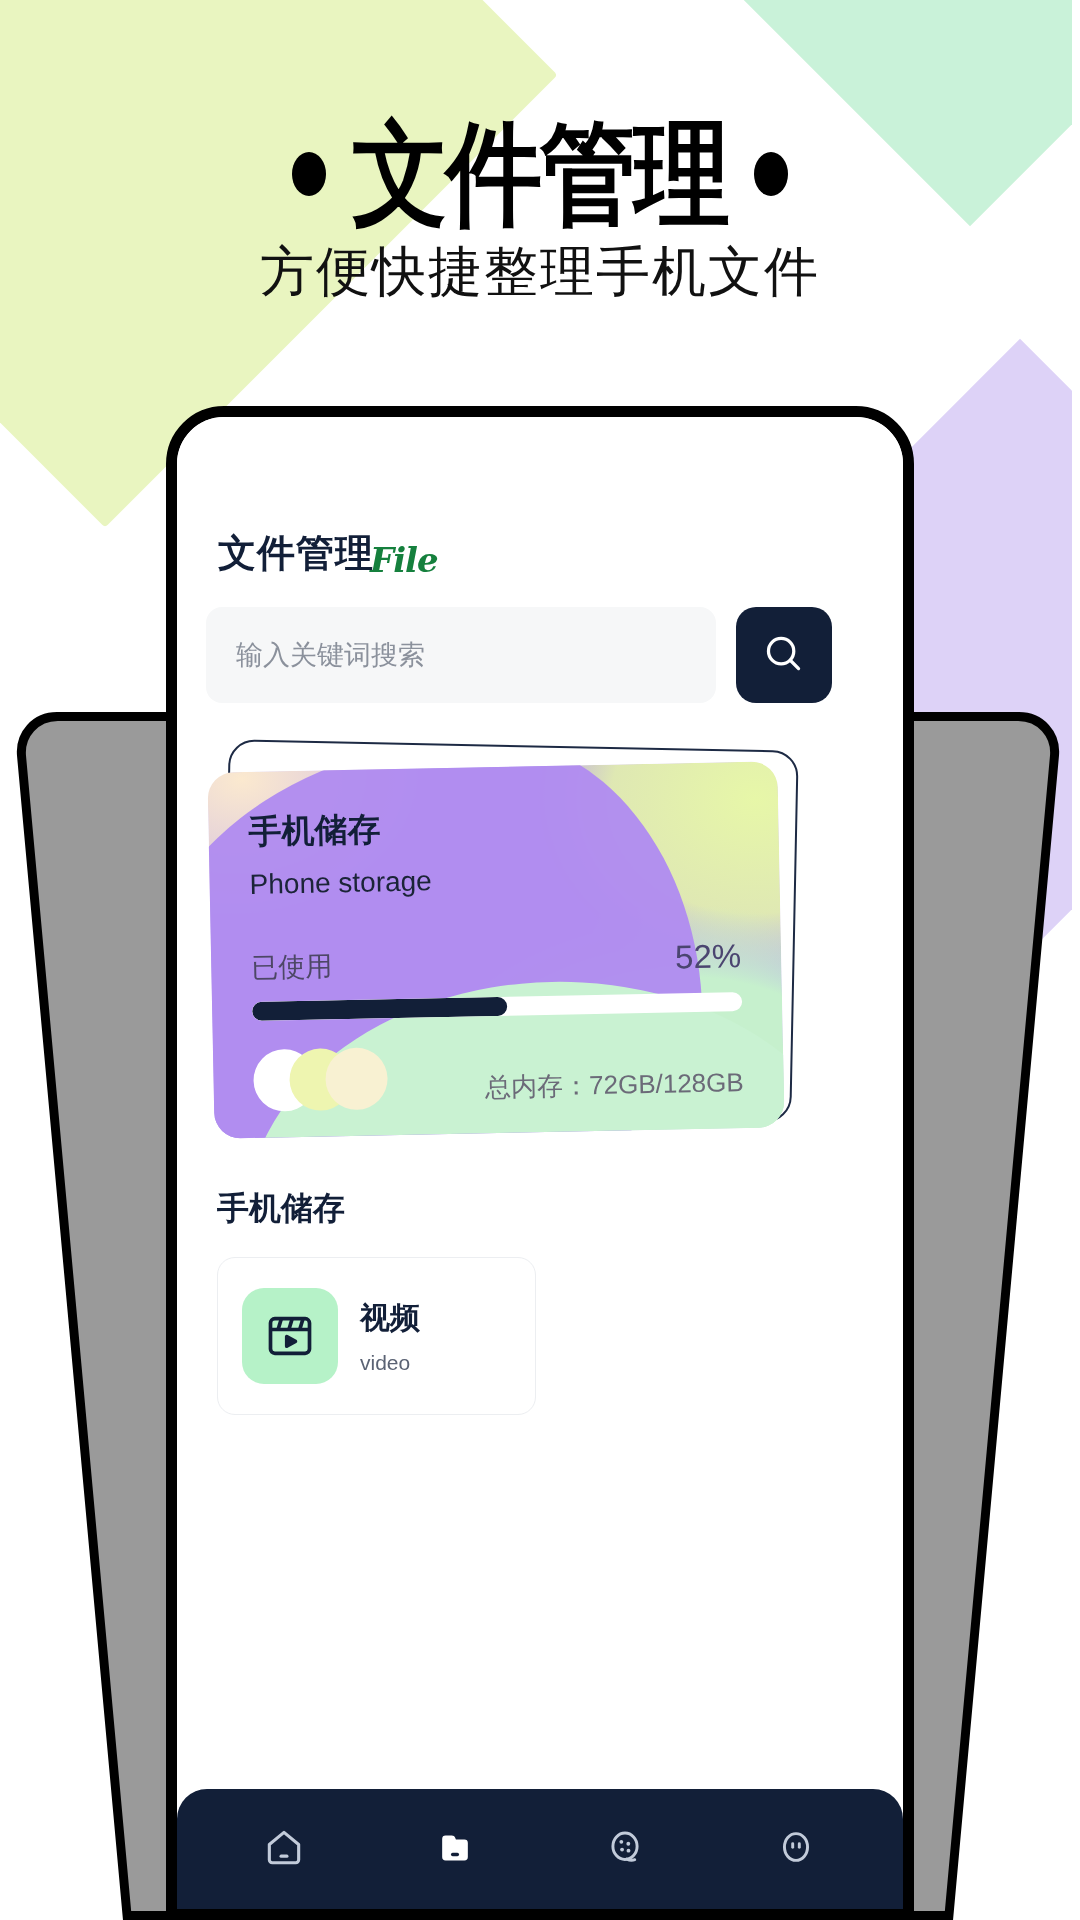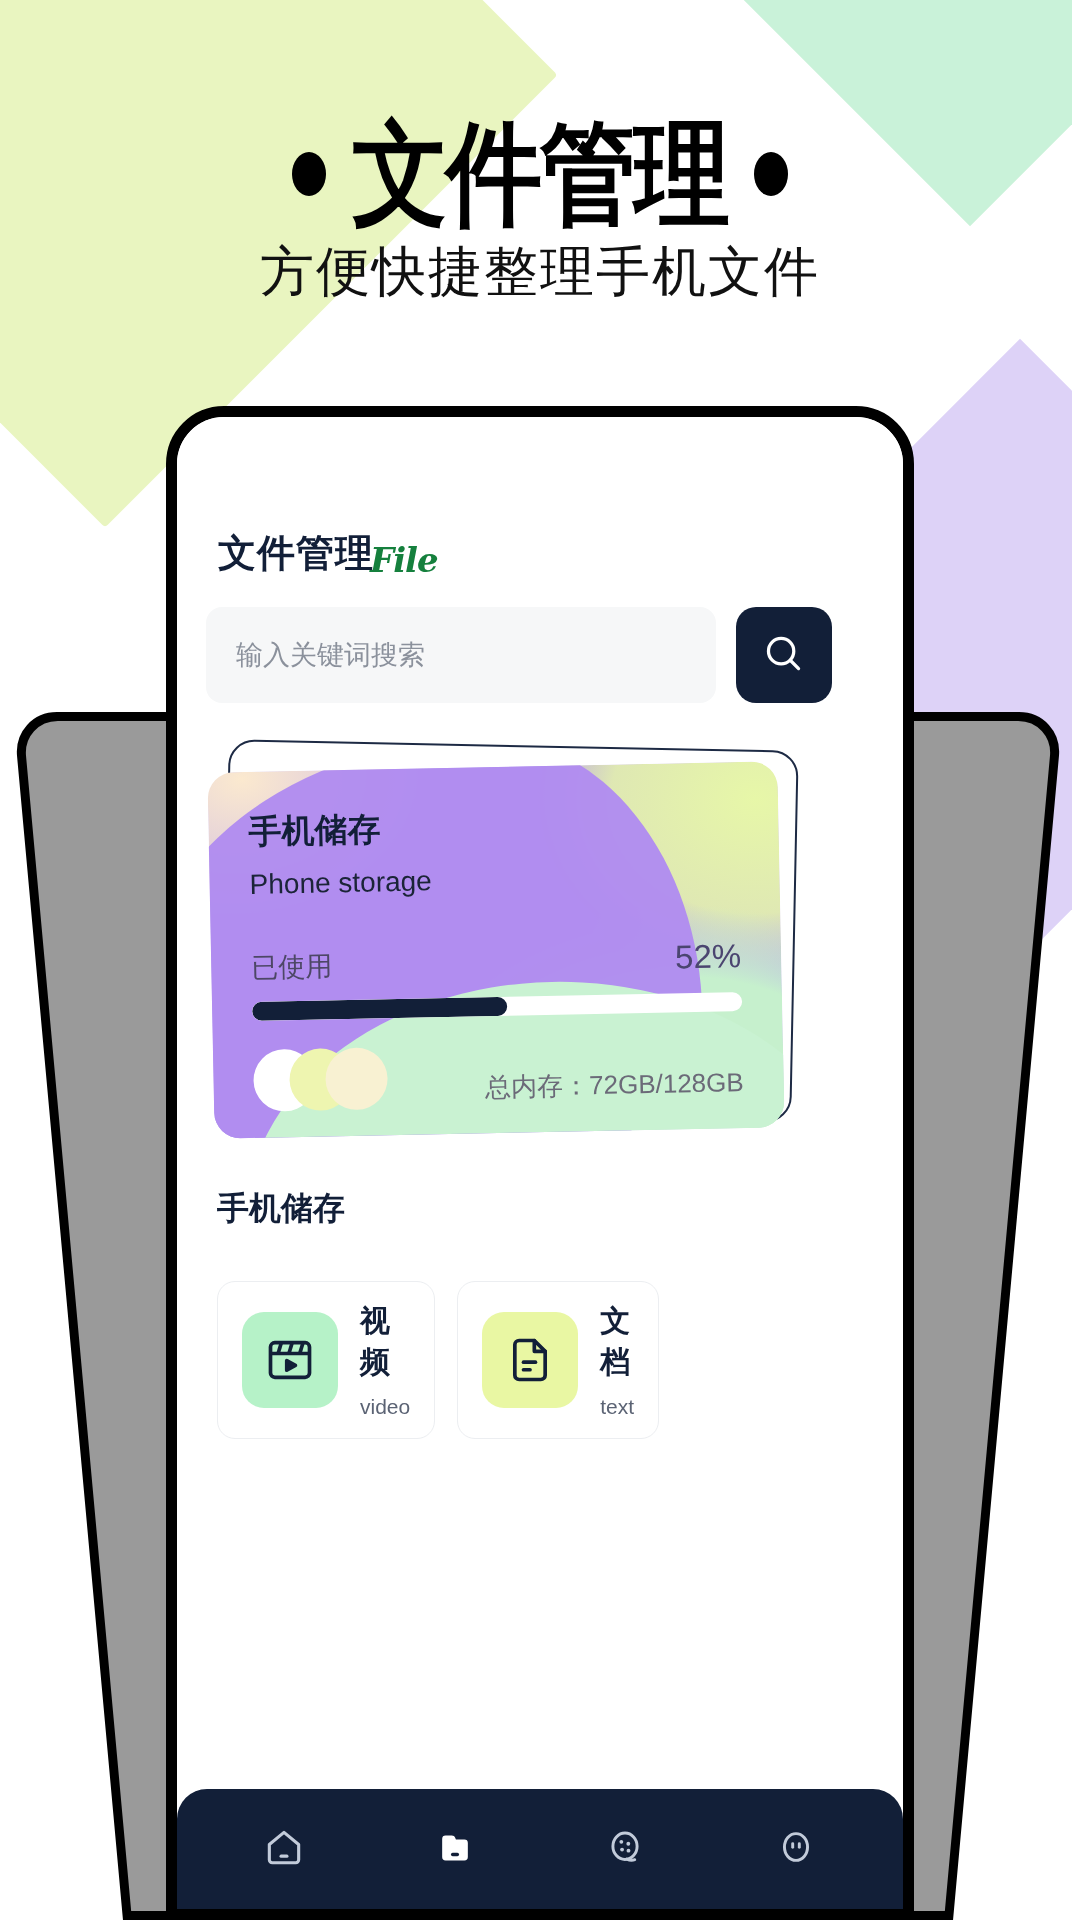--- a/index.html
+++ b/index.html
@@ -175,21 +175,21 @@
   .dot-c.cr { background:#f8f1d2; margin-left:-26px; }
 
   
   .cat-heading {
     position:absolute; left:40px; top:770px;
     font-size:32px; font-weight:bold; color:#121f38;
   }
   .cat-grid {
     position:absolute; left:40px; top:840px;
     width:660px;
-    display:grid; grid-template-columns:1fr 1fr 1fr 1fr; gap:20px 22px;margin-top:24px;
+    display:grid; grid-template-columns:1fr 1fr; gap:20px 22px;
   }
   .cat-card {
     height:158px; background:#fff;
     border:1.5px solid #eceef1; border-radius:18px;
     display:flex; align-items:center; padding:0 24px; gap:22px;
     cursor:pointer;
   }
   .cat-icon {
     width:96px; height:96px; border-radius:22px; flex:none;
     display:flex; align-items:center; justify-content:center;
@@ -298,34 +298,20 @@
                 <line x1="13" y1="4" x2="11.5" y2="9"></line>
                 <line x1="18" y1="4" x2="16.5" y2="9"></line>
                 <path d="M10.5 12.3v4.4l4-2.2z" fill="#121f38" stroke-linejoin="round"></path>
               </svg>
             </div>
             <div class="cat-text">
               <div class="cat-name">视频</div>
               <div class="cat-en">video</div>
             </div>
           </div>
-          <div class="cat-card">
-            <div class="cat-icon" style="background: rgb(233, 247, 163);">
-              <svg width="52" height="52" viewBox="0 0 24 24" fill="none" stroke="#121f38" stroke-width="1.7" stroke-linecap="round" stroke-linejoin="round">
-                <path d="M14 3H7a2 2 0 0 0-2 2v14a2 2 0 0 0 2 2h10a2 2 0 0 0 2-2V8z"></path>
-                <path d="M14 3v5h5"></path>
-                <line x1="9" y1="13" x2="14.5" y2="13"></line>
-                <line x1="9" y1="16.5" x2="12" y2="16.5"></line>
-              </svg>
-            </div>
-            <div class="cat-text">
-              <div class="cat-name">文档</div>
-              <div class="cat-en">text</div>
-            </div>
-          </div>
         </div>
 
       <div class="bottom-nav" id="bottom-nav">
           <div class="nav-item">
             <span><svg width="44" height="44" viewBox="0 0 24 24" fill="none" stroke="#c2cbda" stroke-width="1.7" stroke-linecap="round" stroke-linejoin="round">
                 <path d="M4 10.6 12 4l8 6.6V19a1.6 1.6 0 0 1-1.6 1.6H5.6A1.6 1.6 0 0 1 4 19z"></path>
                 <line x1="10.4" y1="17" x2="13.6" y2="17"></line>
               </svg></span>
           </div>
           <div class="nav-item">

